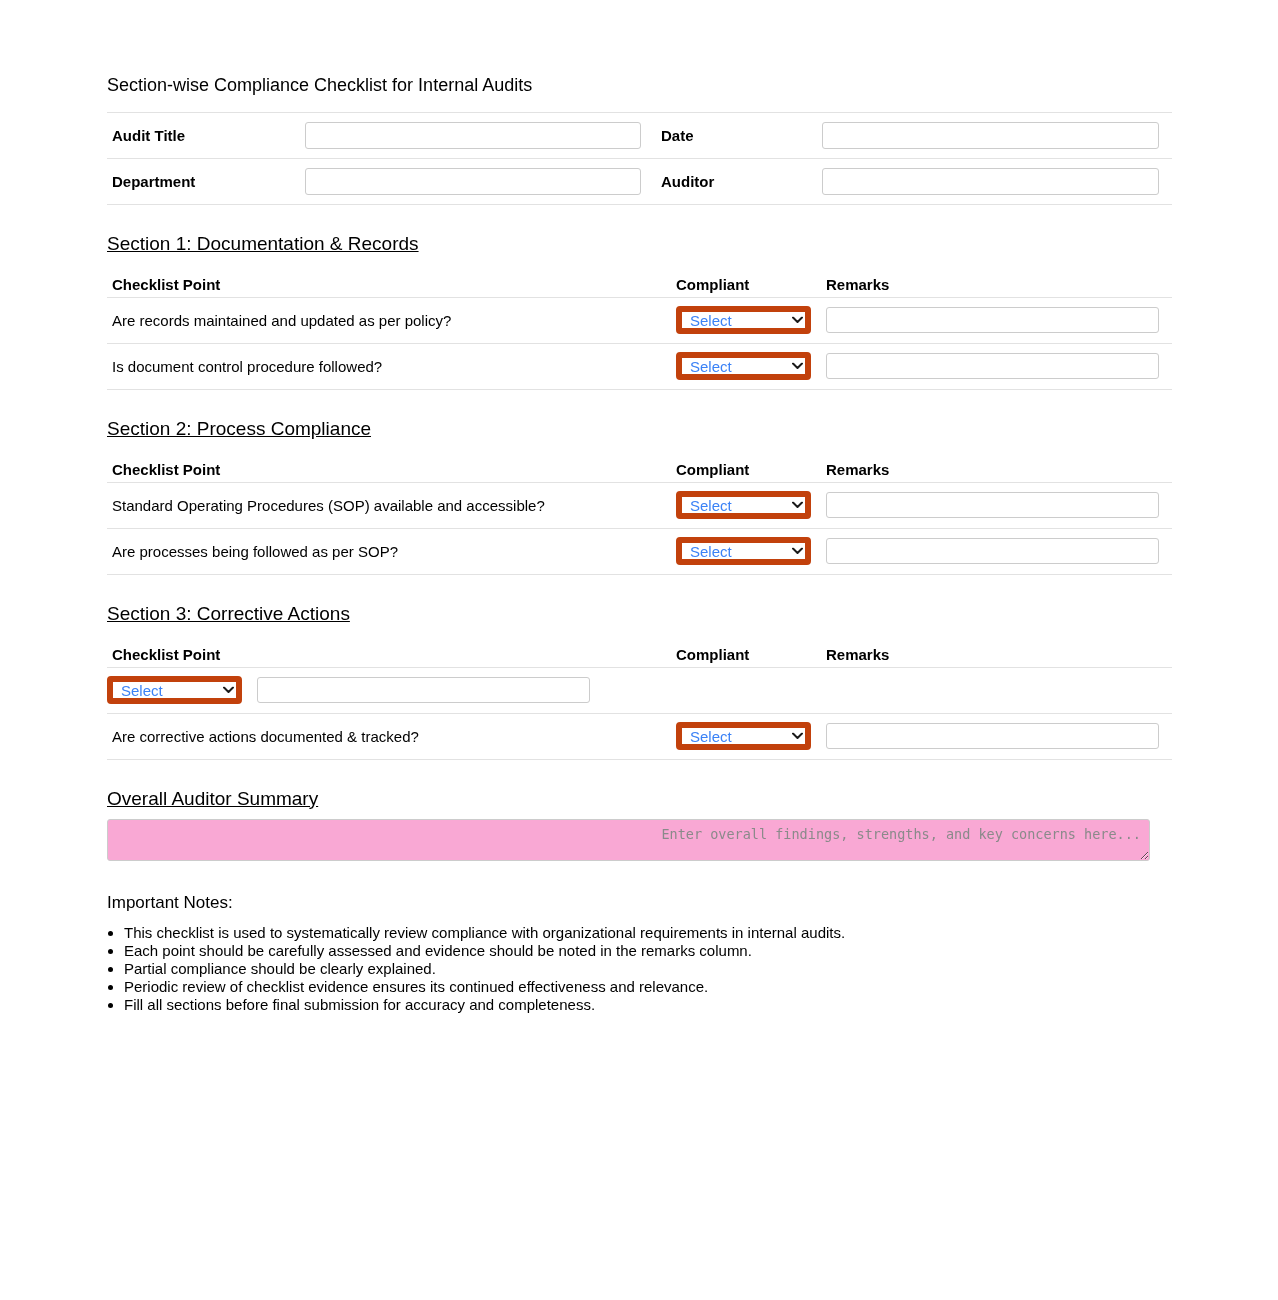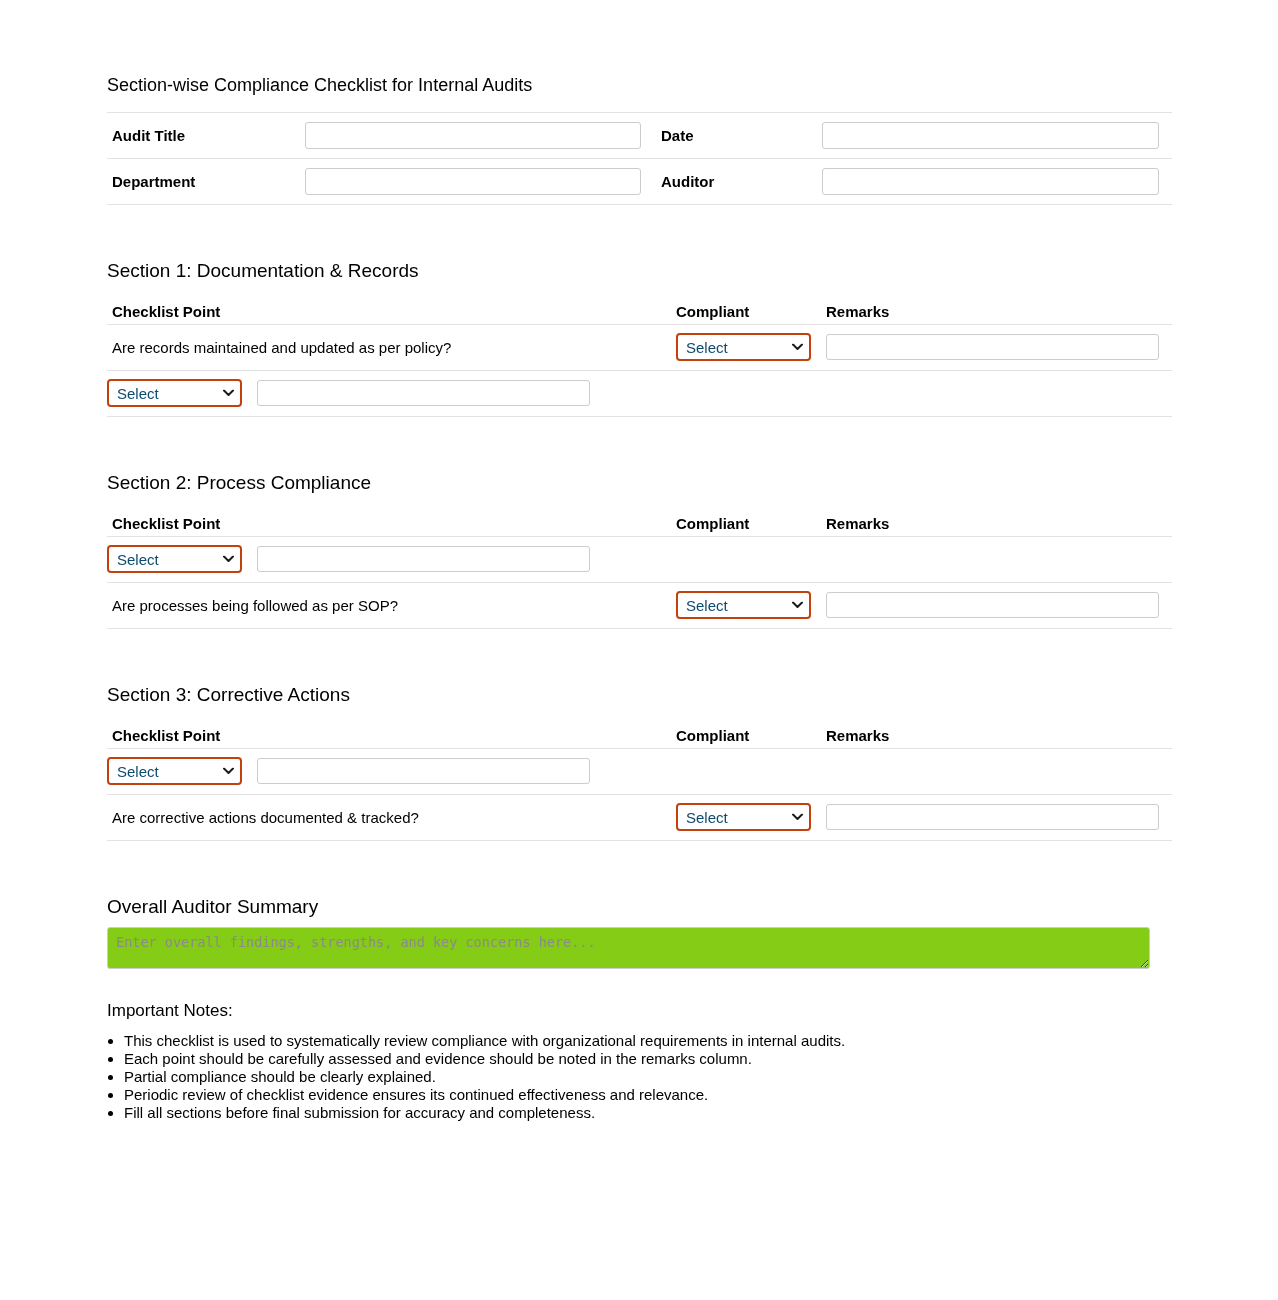--- a/index.html
+++ b/index.html
@@ -33,39 +33,39 @@
     width: 100%; height: 27px;
     border: 1px solid #ccc; border-radius: 3px;
     background: #fff; padding: 0 8px;
     font-family: "Liberation Sans", sans-serif; font-size: 15px;
     outline: none;
   }
 
   
   h2.section-title {
     font-size: 19px; font-weight: 400; line-height: 23px;
-    margin: 54px 0 0 0; color: #000;
+    margin: 27px 0 0 0; color: #000; text-decoration: underline;
   }
   .ctable { margin-top: 19px; }
   .crow {
     display: flex; align-items: center;
     height: 46px; border-bottom: 1px solid #e2e2e2;
   }
   .crow.chead { height: 24px; align-items: flex-end; }
   .th { font-weight: 700; font-size: 15px; line-height: 18px; padding-bottom: 3px; }
   .col-point   { width: 569px; padding-left: 5px; font-size: 15px; }
   .col-compliant { width: 150px; }
   .col-remarks { width: 346px; }
 
   .selwrap { position: relative; width: 135px; height: 28px; }
   .selwrap select {
     -webkit-appearance: none; appearance: none;
     width: 100%; height: 100%;
-    border: 2px solid #c2410c; border-radius: 4px;
-    background: #fff; color: #0c4a6e;
+    border: 6px solid #c2410c; border-radius: 4px;
+    background: #fff; color: #3b82f6;
     padding: 0 24px 0 8px;
     font-family: "Liberation Sans", sans-serif; font-size: 15px;
     outline: none;
   }
   .chev {
     position: absolute; right: 8px; top: 50%;
     transform: translateY(-50%);
     pointer-events: none; display: flex; align-items: center;
   }
   input.rinput {
@@ -77,22 +77,22 @@
   }
 
   
   textarea.summary {
     display: block;
     width: 1043px; height: 42px;
     margin-top: 9px;
     border: 1px solid #ccc; border-radius: 3px;
     padding: 6px 8px;
     font-family: "DejaVu Sans Mono", monospace; font-size: 13.5px;
-    color: #333; background: #84cc16;
-    resize: both; outline: none;
+    color: #333; background: #f9a8d4;
+    resize: both; outline: none; text-align: right;
   }
   textarea.summary::placeholder { color: #8a8a8a; }
 
   
   h3.notes-title {
     font-size: 17px; font-weight: 400; line-height: 21px;
     margin: 31px 0 0 0; color: #000;
   }
   ul.notes {
     margin: 11px 0 0 0; padding-left: 17px;
@@ -137,20 +137,21 @@
           <span class="chev">
               <svg width="11" height="7" viewBox="0 0 11 7">
                 <polyline points="1,1 5.5,5.5 10,1" fill="none" stroke="#1a1a1a" stroke-width="2" stroke-linecap="round" stroke-linejoin="round"></polyline>
               </svg>
             </span>
         </div>
       </div>
       <div class="col-remarks"><input class="rinput" type="text" value="" style=""></div>
     </div>
     <div class="crow">
+      <div class="col-point">Is document control procedure followed?</div>
       <div class="col-compliant">
         <div class="selwrap">
           <select><option>Select</option></select>
           <span class="chev">
               <svg width="11" height="7" viewBox="0 0 11 7">
                 <polyline points="1,1 5.5,5.5 10,1" fill="none" stroke="#1a1a1a" stroke-width="2" stroke-linecap="round" stroke-linejoin="round"></polyline>
               </svg>
             </span>
         </div>
       </div>
@@ -159,20 +160,21 @@
   </div>
 
   <h2 class="section-title">Section 2: Process Compliance</h2>
   <div class="ctable">
     <div class="crow chead">
       <div class="col-point th">Checklist Point</div>
       <div class="col-compliant th">Compliant</div>
       <div class="col-remarks th">Remarks</div>
     </div>
     <div class="crow">
+      <div class="col-point">Standard Operating Procedures (SOP) available and accessible?</div>
       <div class="col-compliant">
         <div class="selwrap">
           <select><option>Select</option></select>
           <span class="chev">
               <svg width="11" height="7" viewBox="0 0 11 7">
                 <polyline points="1,1 5.5,5.5 10,1" fill="none" stroke="#1a1a1a" stroke-width="2" stroke-linecap="round" stroke-linejoin="round"></polyline>
               </svg>
             </span>
         </div>
       </div>

